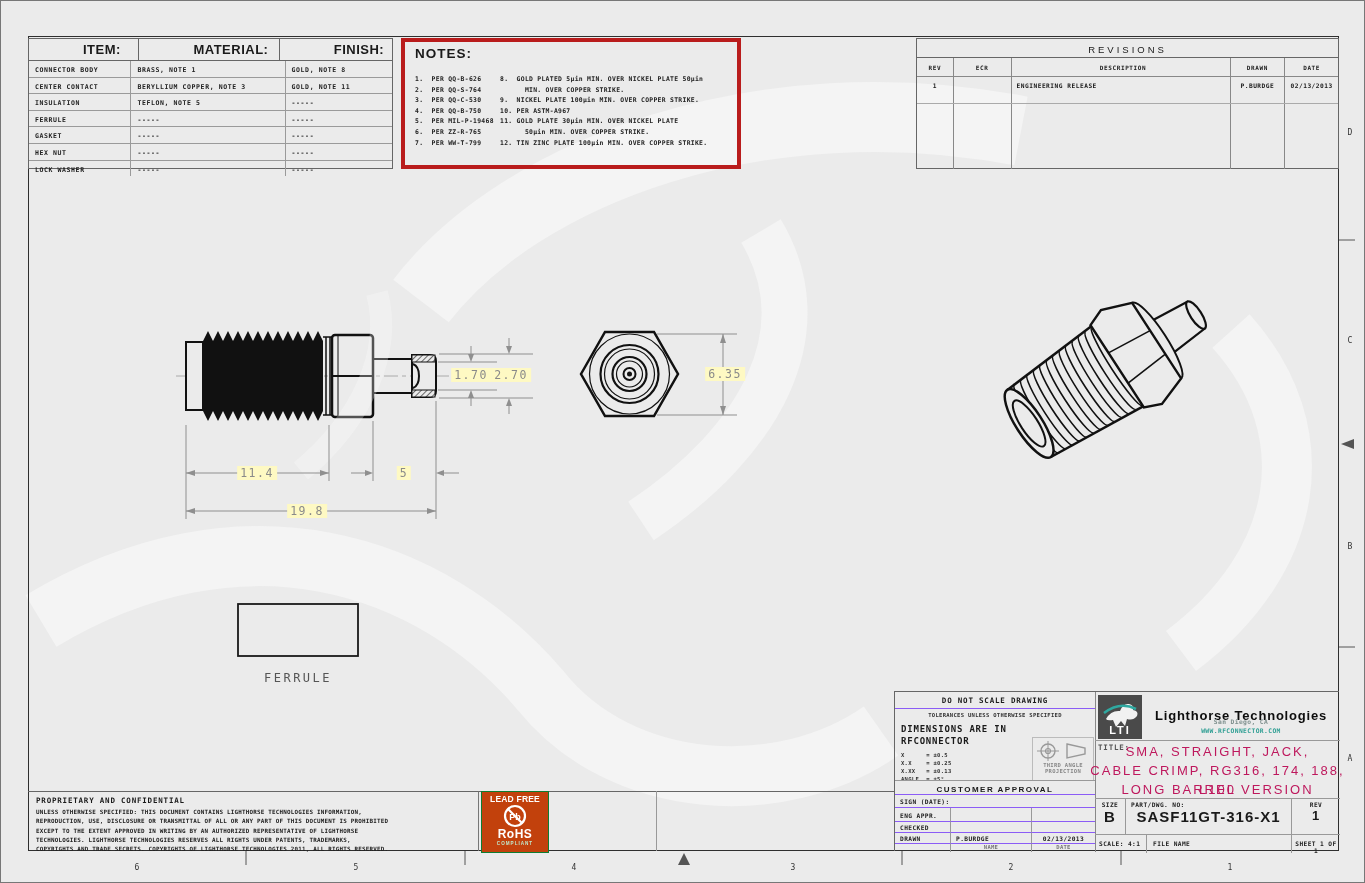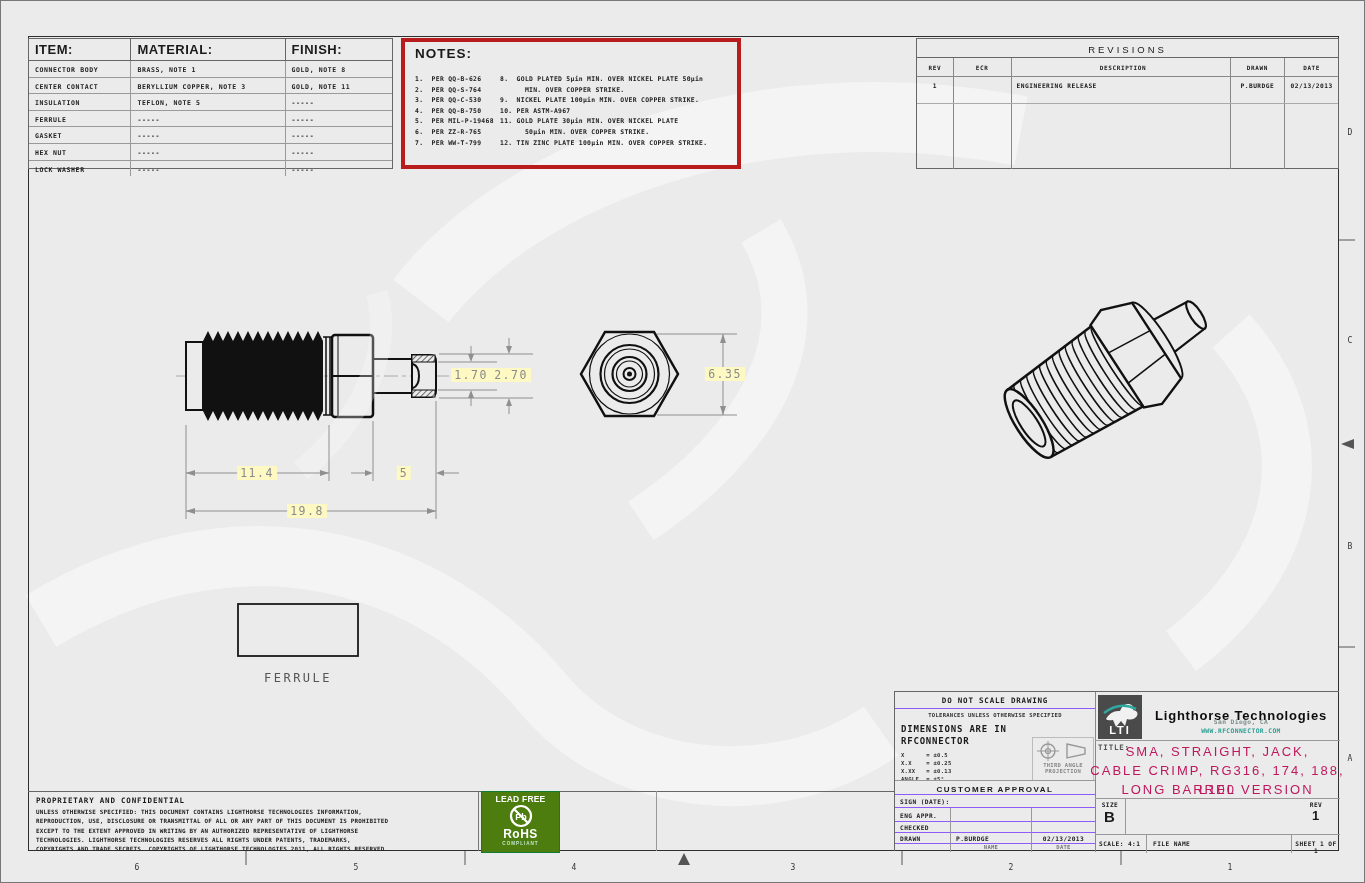--- a/index.html
+++ b/index.html
@@ -4,21 +4,21 @@
 <style>
   html,body{margin:0;padding:0;background:#d8d8d8;}
   .page{position:relative;width:1365px;height:883px;background:#ebebeb;overflow:hidden;
         font-family:"DejaVu Sans Mono",monospace;color:#1a1a1a;box-sizing:border-box;border:1px solid #777;}
   .abs{position:absolute;}
   .frame{position:absolute;left:27px;top:35px;width:1311px;height:815px;border:1.5px solid #2f2f2f;box-sizing:border-box;}
   svg{position:absolute;left:0;top:0;}
   
   .ptable{left:27px;top:37px;width:365px;height:131px;border:1px solid #666;box-sizing:border-box;background:transparent;}
   .ptable .hdr{display:flex;height:21px;border-bottom:1px solid #666;}
-  .ptable .hdr>div{border-right:1px solid #666;box-sizing:border-box;font:700 13px "Liberation Sans",sans-serif;padding:3px 0 0 6px;letter-spacing:.5px;}
+  .ptable .hdr>div{border-right:1px solid #666;box-sizing:border-box;font:700 13px "Liberation Sans",sans-serif;padding:3px 0 0 6px;letter-spacing:.5px;margin-left:48px;}
   .ptable .row{display:flex;height:15.6px;border-bottom:1px solid #9a9a9a;}
   .ptable .row:last-child{border-bottom:none;}
   .ptable .row>div{border-right:1px solid #9a9a9a;box-sizing:border-box;font:700 6.5px "DejaVu Sans Mono",monospace;letter-spacing:.6px;padding:5px 0 0 6px;color:#222;}
   .c1{width:103px;} .c2{width:155px;} .c3{width:107px;border-right:none!important;}
   .notes{left:400px;top:37px;width:340px;height:131px;border:4px solid #b91c1c;box-sizing:border-box;}
   .notes .ttl{font:700 13.5px "Liberation Sans",sans-serif;letter-spacing:1px;padding:4px 0 0 10px;}
   .notes .col{position:absolute;top:32px;font:6.4px/10.6px "DejaVu Sans Mono",monospace;letter-spacing:.3px;white-space:pre;color:#222;font-weight:700;}
   .rev{left:915px;top:37px;width:423px;height:131px;border:1px solid #666;box-sizing:border-box;}
   .rev .ttl{height:19px;border-bottom:1px solid #666;text-align:center;font:9.5px "Liberation Sans",sans-serif;letter-spacing:3px;padding-top:5px;box-sizing:border-box;}
   .rev .hrow,.rev .drow{display:flex;}
@@ -32,21 +32,21 @@
   
   .dim{position:absolute;transform:translate(-50%,-50%);background:#fef9c3;color:#8a8a8a;font:11.5px "DejaVu Sans Mono",monospace;letter-spacing:1.5px;padding:0 3px;white-space:nowrap;}
   .flabel{position:absolute;transform:translate(-50%,-50%);color:#555;font:12px "DejaVu Sans Mono",monospace;letter-spacing:2.5px;}
   .zone{position:absolute;transform:translate(-50%,-50%);color:#333;font:8px "DejaVu Sans Mono",monospace;}
   
   .prop{left:27px;top:790px;width:451px;height:60px;border-right:1px solid #777;border-top:1px solid #666;box-sizing:border-box;padding:4px 8px;}
   .prop .h{font:700 7.5px "DejaVu Sans Mono",monospace;letter-spacing:.8px;margin-bottom:3px;}
   .prop .b{font:700 5.9px/9.3px "DejaVu Sans Mono",monospace;letter-spacing:.2px;white-space:pre-line;color:#222;}
   .bstrip{left:478px;top:790px;width:415px;height:60px;border-top:1px solid #666;box-sizing:border-box;}
   .bdiv{left:655px;top:790px;height:60px;border-left:1px solid #999;}
-  .rohs{left:480px;top:790px;width:79px;height:62px;background:#4d7c0f;border:1px solid #0e7c32;box-sizing:border-box;text-align:center;}
+  .rohs{left:480px;top:790px;width:68px;height:62px;background:#c2410c;border:1px solid #0e7c32;box-sizing:border-box;text-align:center;}
   .rohs .lf{font:700 8.5px "Liberation Sans",sans-serif;color:#fff;letter-spacing:.2px;padding-top:2px;}
   .rohs .nm{font:700 12px "Liberation Sans",sans-serif;color:#fff;letter-spacing:.5px;margin-top:-1px;}
   .rohs .cp{font:700 4.6px "Liberation Sans",sans-serif;color:#bfe8cc;letter-spacing:1px;}
   
   .tblk{left:893px;top:690px;width:445px;height:160px;border-left:1px solid #666;border-top:1px solid #666;box-sizing:border-box;}
   .tblk .cell{position:absolute;box-sizing:border-box;}
   .bb{border-bottom:1px solid #8b5cf6;} .br{border-right:1px solid #999;} .bt{border-top:1px solid #999;}
   .t55{font:700 5.5px "DejaVu Sans Mono",monospace;letter-spacing:.3px;color:#333;}
   .t6{font:700 6.2px "DejaVu Sans Mono",monospace;letter-spacing:.4px;color:#222;}
   .t75{font:700 7.5px "DejaVu Sans Mono",monospace;letter-spacing:.8px;}
@@ -362,20 +362,24 @@
       <div class="titleln" style="position:absolute;left:0;top:1px;width:245px;">SMA, STRAIGHT, JACK,</div>
       <div class="titleln" style="position:absolute;left:-5px;top:20px;width:255px;">CABLE CRIMP, RG316, 174, 188, L100</div>
       <div class="titleln" style="position:absolute;left:0;top:39px;width:245px;">LONG BARREL VERSION</div>
     </div>
 
     <div class="cell bt" style="left:200px;top:106px;width:245px;height:36px;">
       <div class="cell br" style="left:0;top:0;width:31px;height:36px;">
         <div class="t6 ctr" style="padding-top:2px;">SIZE</div>
         <div class="pnval ctr">B</div>
       </div>
+      <div class="cell br" style="left:31px;top:0;width:166px;height:36px;">
+        <div class="t6" style="padding:2px 0 0 5px;">PART/DWG. NO:</div>
+        <div class="pnval ctr">SASF11GT-316-X1</div>
+      </div>
       <div class="cell" style="left:197px;top:0;width:48px;height:36px;">
         <div class="t6 ctr" style="padding-top:2px;">REV</div>
         <div class="pnval ctr" style="font-size:13px;">1</div>
       </div>
     </div>
 
     <div class="cell bt" style="left:200px;top:142px;width:245px;height:18px;">
       <div class="cell br t6" style="left:0;top:0;width:52px;height:18px;padding:5px 0 0 4px;">SCALE: 4:1</div>
       <div class="cell br t6" style="left:52px;top:0;width:145px;height:18px;padding:5px 0 0 6px;">FILE NAME</div>
       <div class="cell t6 ctr" style="left:197px;top:0;width:48px;height:18px;padding-top:5px;">SHEET 1 OF 1</div>

